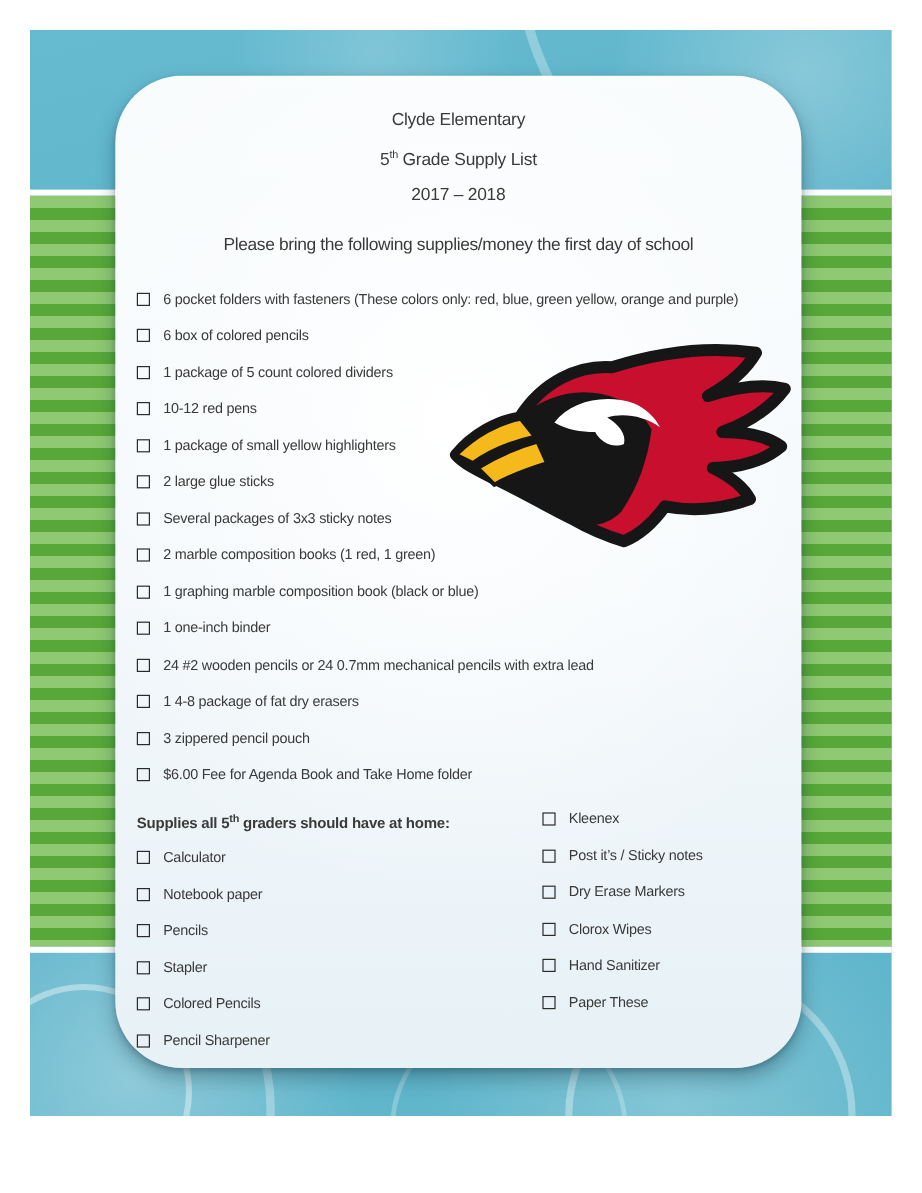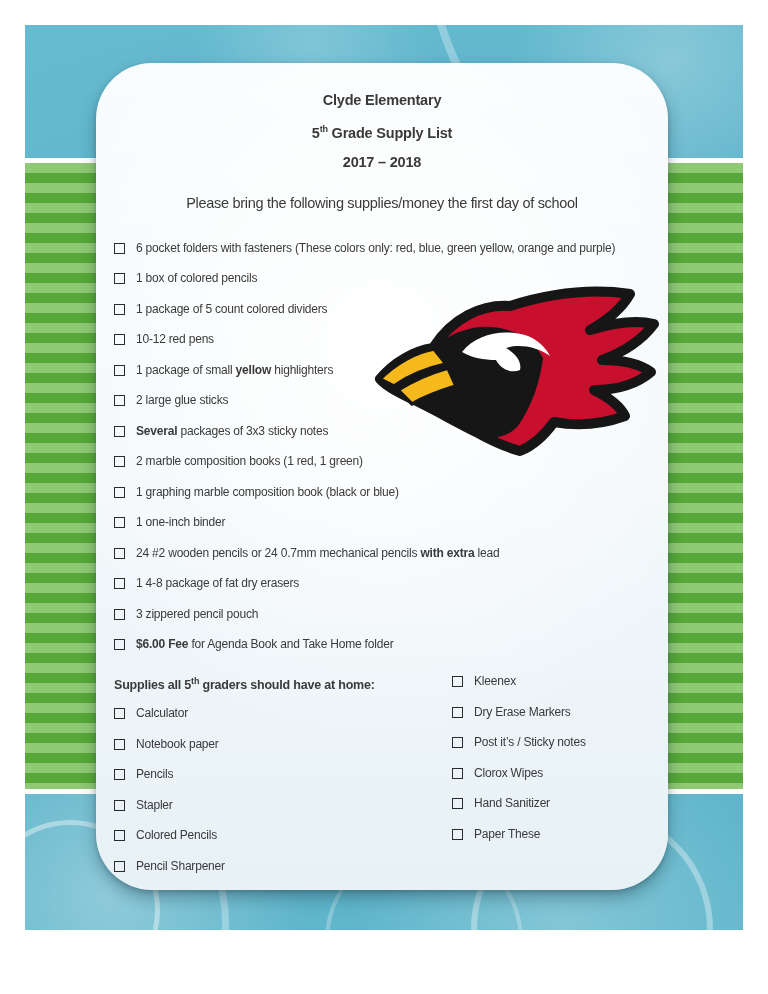--- a/index.html
+++ b/index.html
@@ -31,31 +31,31 @@
   }
   
   .card {
     position:absolute; left:96px; top:63px; width:572px; height:827px; border-radius:56px;
     background:
       radial-gradient(ellipse 90% 70% at 50% 35%, #ffffff 0%, rgba(255,255,255,0) 70%),
       linear-gradient(180deg, #f9fcfd 0%, #f3f8fb 50%, #e7f1f6 100%);
     box-shadow: 0 8px 16px rgba(20,50,60,.35), 0 2px 4px rgba(20,50,60,.22);
   }
   .card-head { text-align:center; padding-top:30px; }
-  .t { font-weight:bold; font-size:14.5px; line-height:15px; margin:0 0 14px; letter-spacing:-0.2px; }
+  .t { font-weight:normal; font-size:14.5px; line-height:15px; margin:0 0 14px; letter-spacing:-0.2px; }
   .instruction { margin:26px 0 0; font-weight:normal; font-size:14.5px; line-height:15px; letter-spacing:-0.3px; }
   sup { font-size:9px; }
   .main-list { margin-top:30px; padding:0 6px 0 18px; }
   .row { display:flex; margin:0 0 15.5px; }
   .cb {
     width:9px; height:9px; flex:none; border:1.5px solid #2b2b2b;
     margin:2px 11px 0 0; background:transparent;
   }
   .txt { font-size:12px; line-height:15px; letter-spacing:-0.2px; white-space:nowrap; color:#3a3a3a; }
-  .txt b { font-weight:bold; }
+  .txt b { font-weight:normal; }
   .cols { display:flex; margin-top:22px; padding:0 6px 0 18px; }
   .col-left { width:338px; flex:none; }
   .col-right { flex:1; }
   .col-title { font-weight:bold; font-size:12.5px; line-height:15px; margin:0 0 13px; letter-spacing:-0.2px; }
   .mascot { position:absolute; left:370px; top:278px; width:290px; height:185px; }
 </style>
 </head>
 <body>
 
 <div class="page">
@@ -81,21 +81,21 @@
 
     <div class="main-list">
 
         <div class="row">
           <span class="cb"></span>
           <span class="txt"><span>6 pocket folders with fasteners (These colors only: red, blue, green yellow, orange and purple)</span><b></b><span></span></span>
         </div>
 
         <div class="row">
           <span class="cb"></span>
-          <span class="txt"><span>1 box of colored pencils</span><b></b><span></span></span>
+          <span class="txt"><span>6 box of colored pencils</span><b></b><span></span></span>
         </div>
 
         <div class="row">
           <span class="cb"></span>
           <span class="txt"><span>1 package of 5 count colored dividers</span><b></b><span></span></span>
         </div>
 
         <div class="row">
           <span class="cb"></span>
           <span class="txt"><span>10-12 red pens</span><b></b><span></span></span>
@@ -191,26 +191,26 @@
       <div class="col-right">
         <div>
 
             <div class="row">
               <span class="cb"></span>
               <span class="txt"><span>Kleenex</span></span>
             </div>
 
             <div class="row">
               <span class="cb"></span>
+              <span class="txt"><span>Post it’s / Sticky notes</span></span>
+            </div>
+
+            <div class="row">
+              <span class="cb"></span>
               <span class="txt"><span>Dry Erase Markers</span></span>
-            </div>
-
-            <div class="row">
-              <span class="cb"></span>
-              <span class="txt"><span>Post it’s / Sticky notes</span></span>
             </div>
 
             <div class="row">
               <span class="cb"></span>
               <span class="txt"><span>Clorox Wipes</span></span>
             </div>
 
             <div class="row">
               <span class="cb"></span>
               <span class="txt"><span>Hand Sanitizer</span></span>

